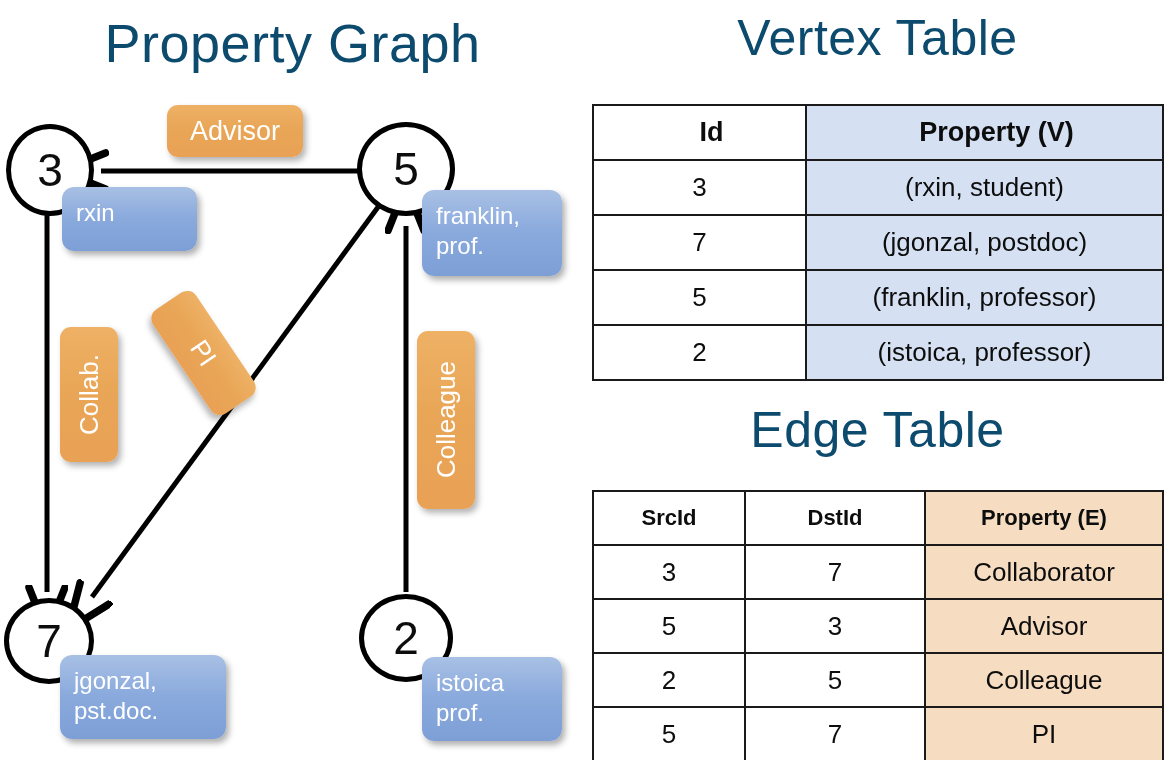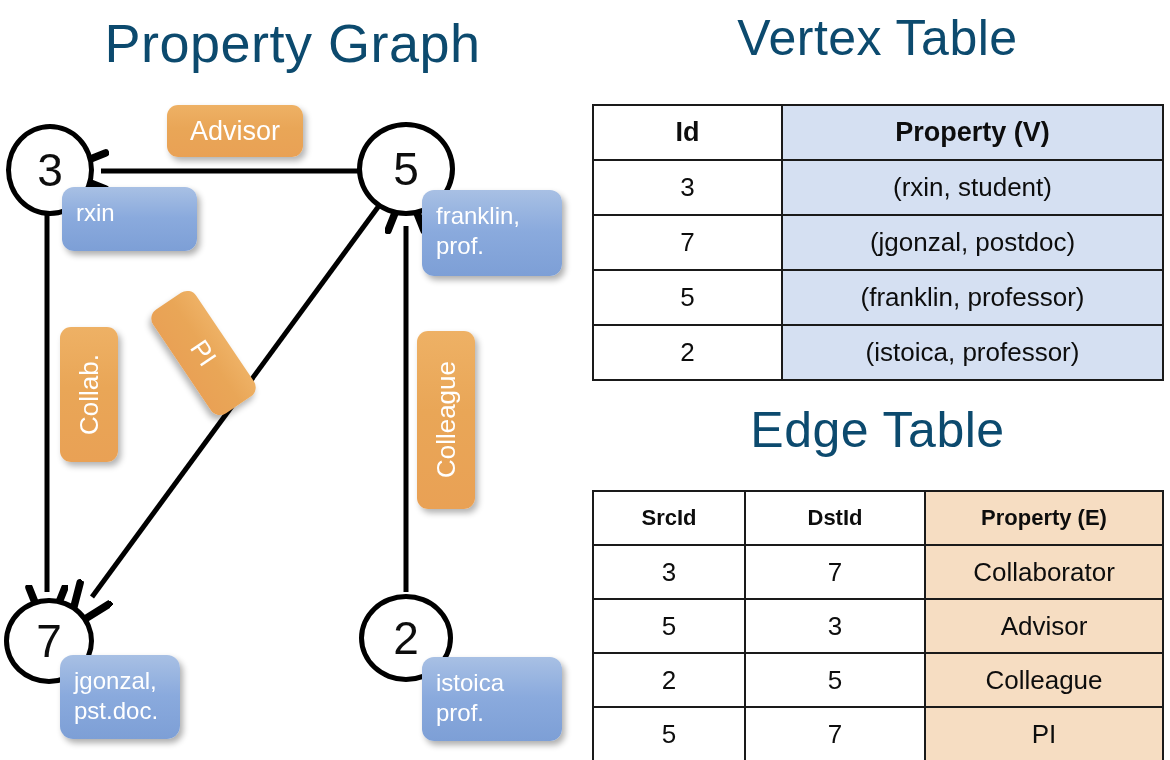--- a/index.html
+++ b/index.html
@@ -85,21 +85,21 @@
     font-size: 24px;
     line-height: 30px;
     font-family: "Liberation Sans", sans-serif;
     font-weight: 400;
     padding: 11px 0 0 14px;
     box-sizing: border-box;
     z-index: 5;
   }
   #prop-rxin     { left: 62px;  top: 187px; width: 135px; height: 64px; }
   #prop-franklin { left: 422px; top: 190px; width: 140px; height: 86px; }
-  #prop-jgonzal  { left: 60px;  top: 655px; width: 120px; height: 84px; border-radius: 13px; }
+  #prop-jgonzal  { left: 60px;  top: 655px; width: 166px; height: 84px; }
   #prop-istoica  { left: 422px; top: 657px; width: 140px; height: 84px; }
 
   
   .edge-badge {
     position: absolute;
     border-radius: 11px;
     background: linear-gradient(to bottom, #eeb165 0%, #e9a657 45%, #e9a155 100%);
     box-shadow: 3px 4px 6px rgba(0,0,0,0.30);
     color: #ffffff;
     font-family: "Liberation Sans", sans-serif;
@@ -152,21 +152,21 @@
   }
   .data-table th {
     font-weight: 700;
   }
 
   #vertex-table {
     left: 592px; top: 104px;
     width: 572px;
   }
   #vertex-table th, #vertex-table td { height: 53px; font-size: 26px; }
-  #vertex-table th { font-size: 27px; }
+  #vertex-table th { font-size: 27px; padding-left: 24px; }
   .col-id { width: 187px; background: #ffffff; }
   .col-prop-v { background: #d5e0f2; }
 
   #edge-table {
     left: 592px; top: 490px;
     width: 572px;
   }
   #edge-table th, #edge-table td { height: 52px; font-size: 26px; }
   #edge-table th { font-size: 22px; }
   .col-src { width: 150px; background: #ffffff; }

